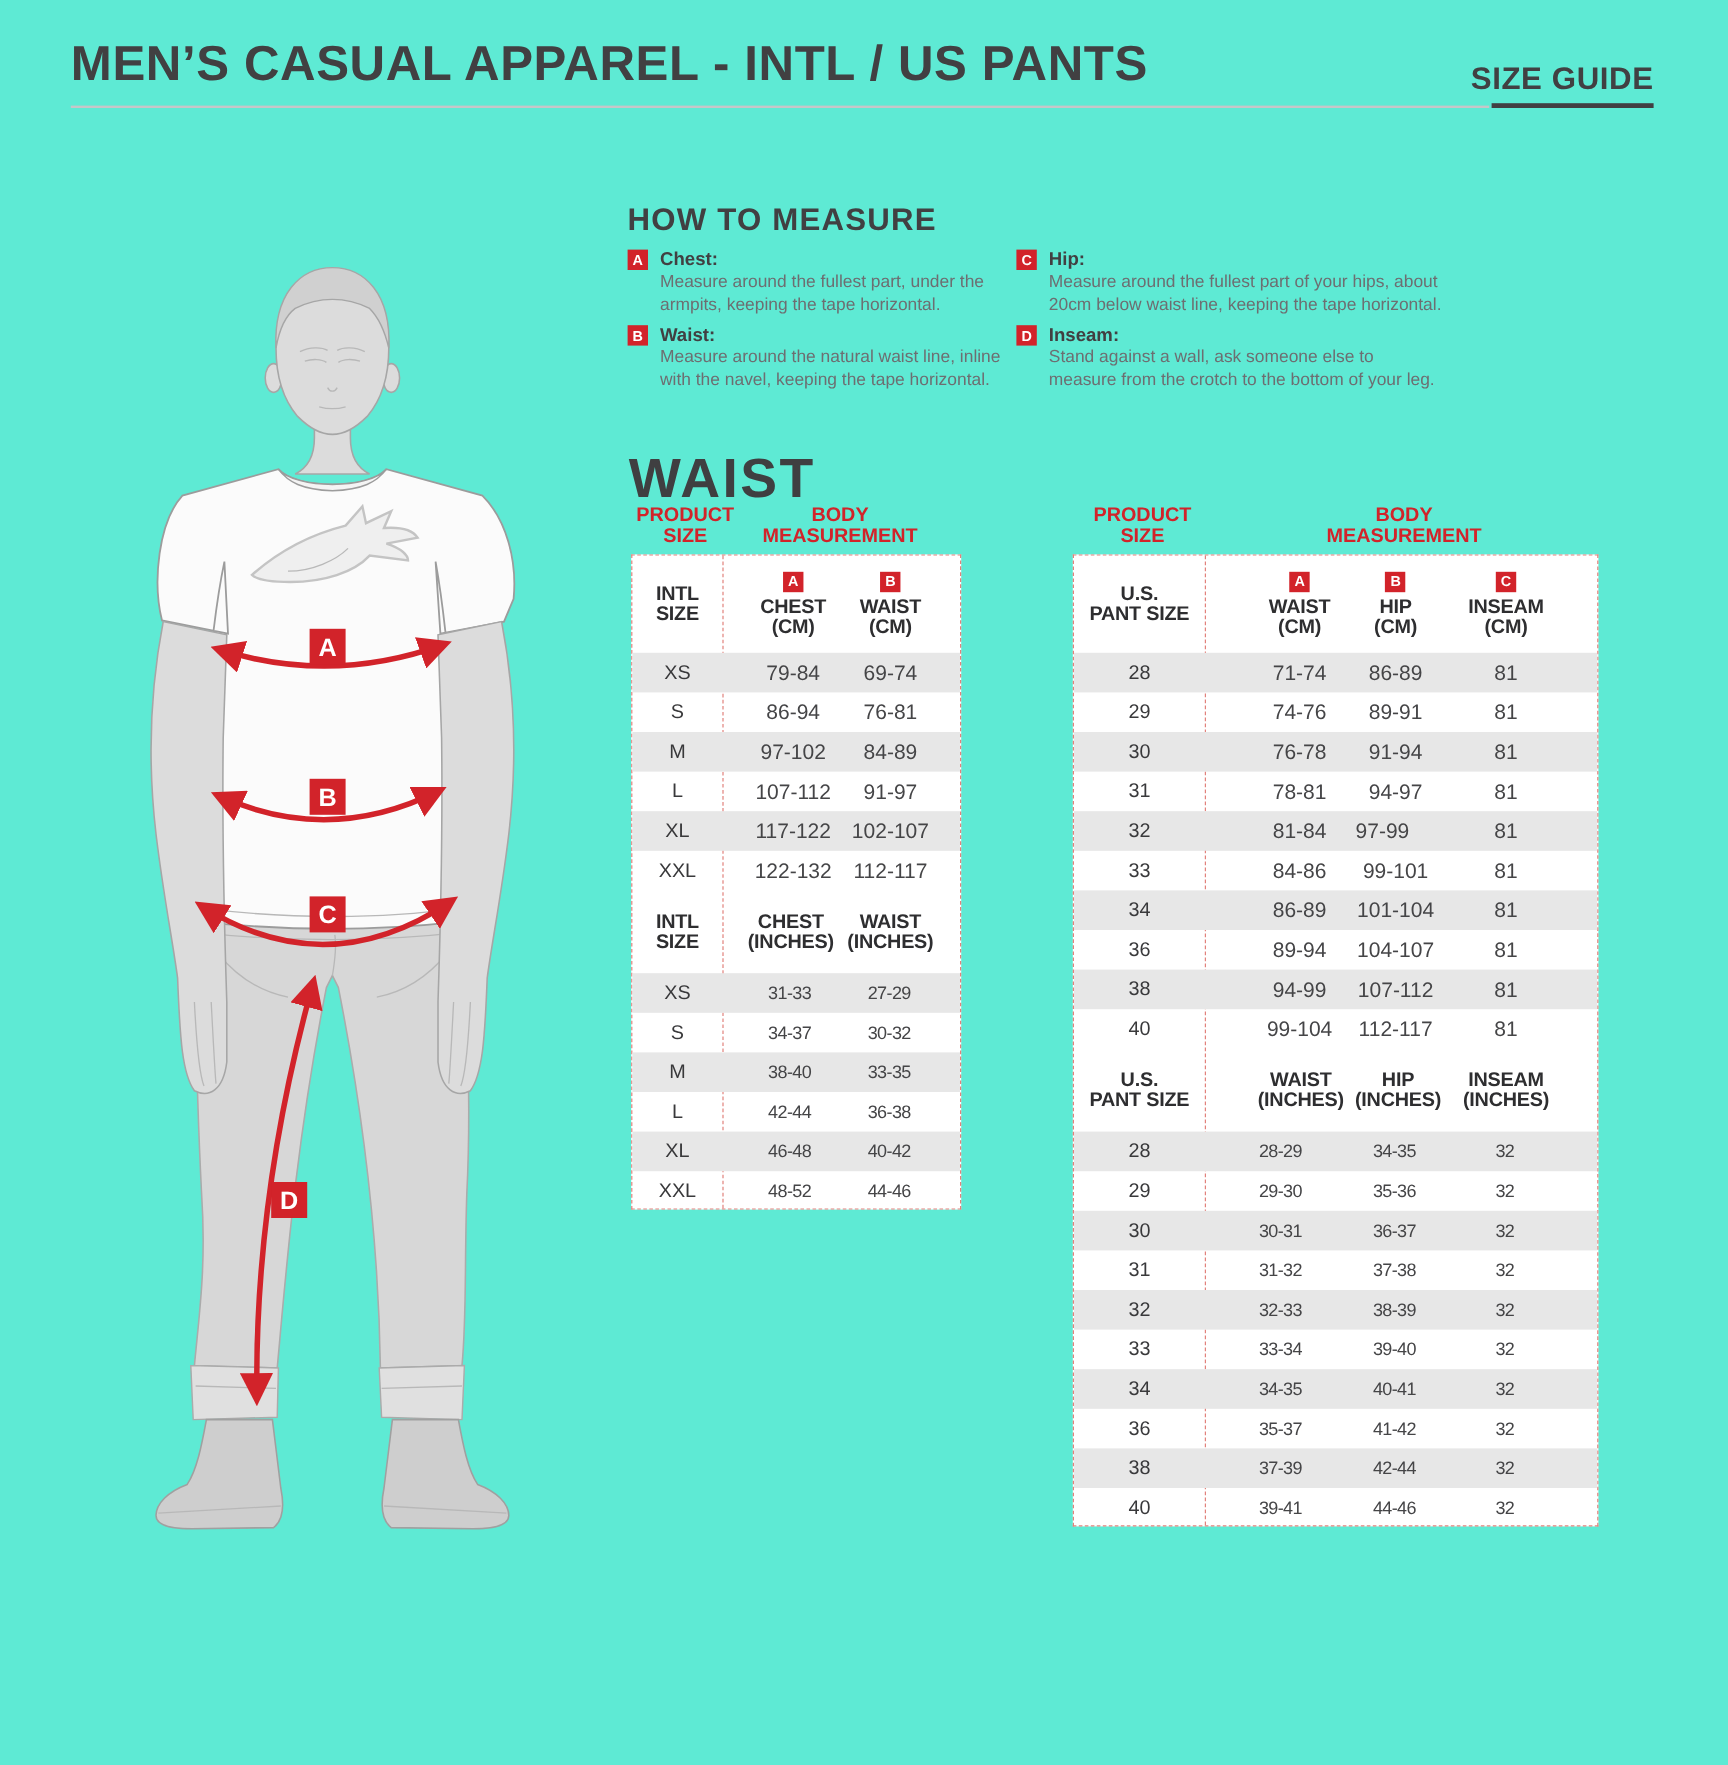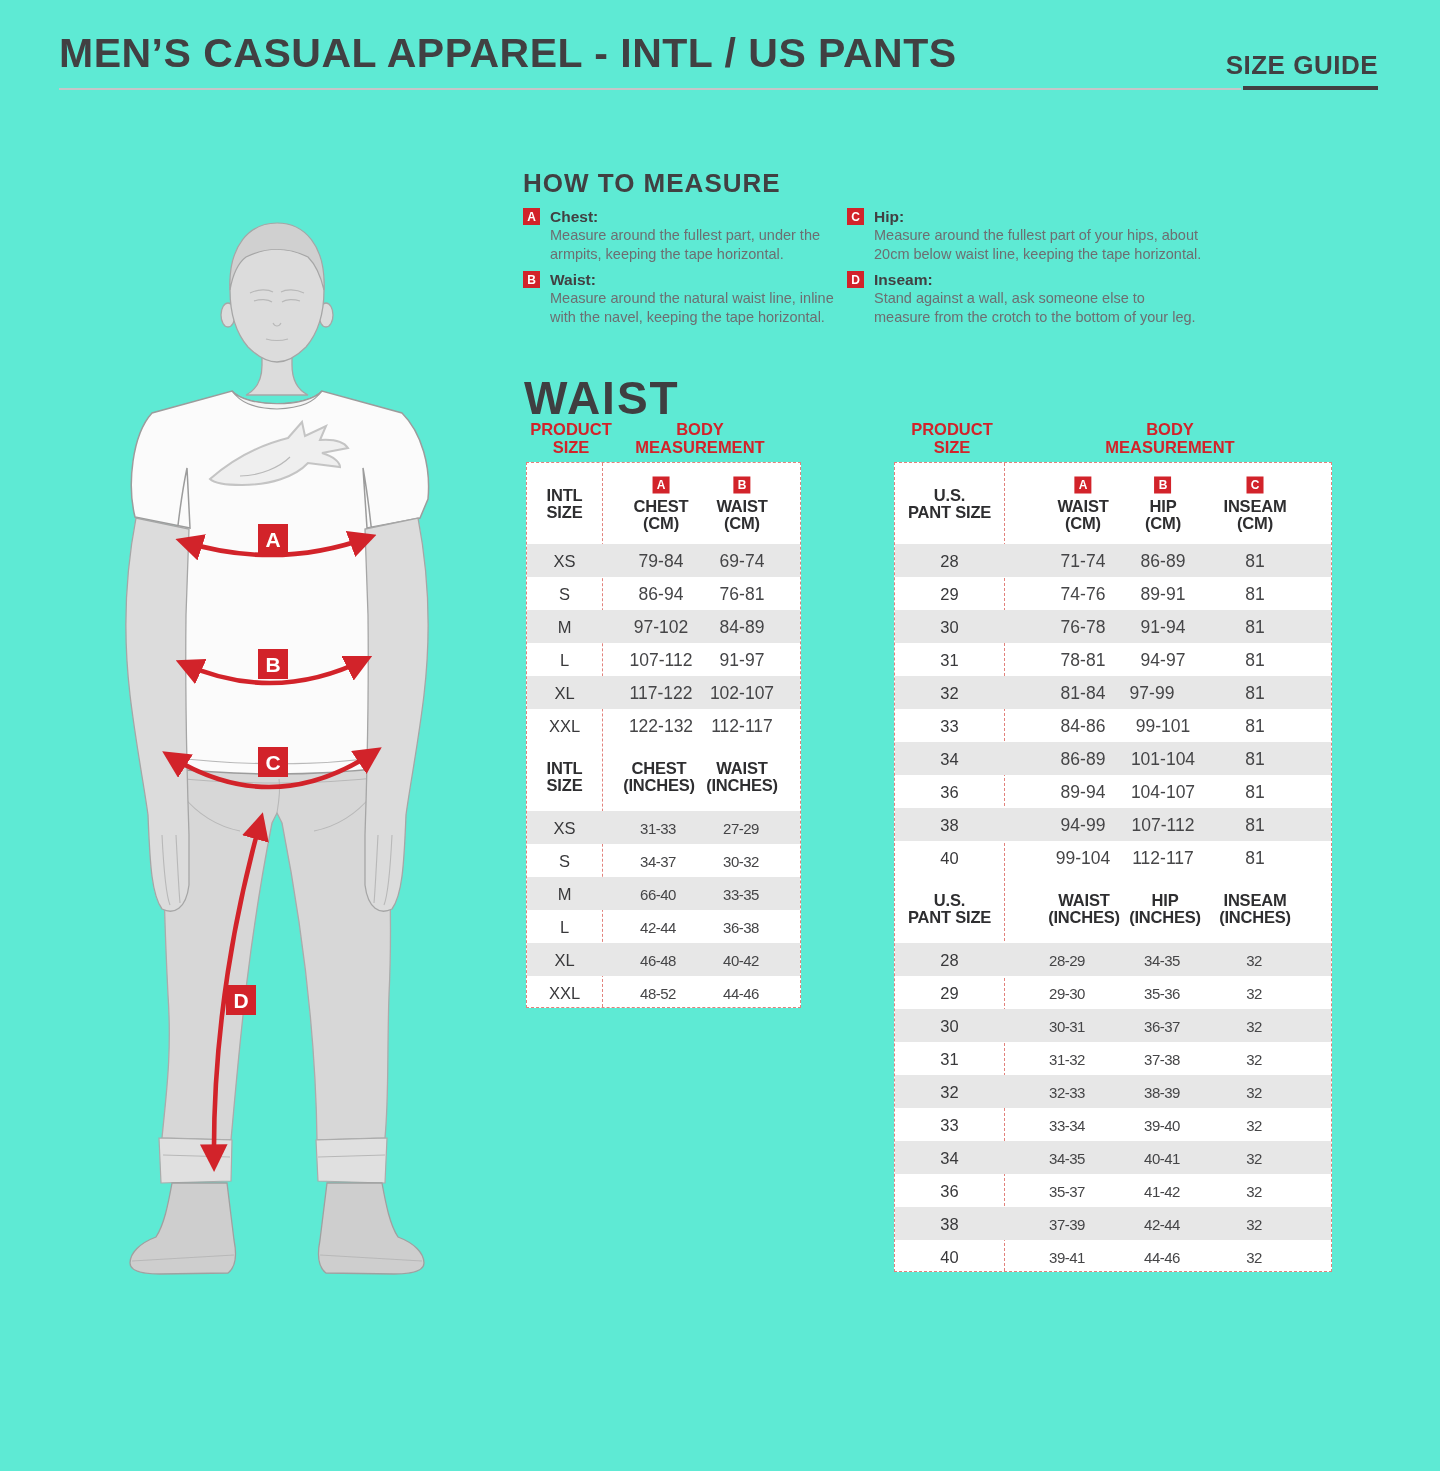--- a/index.html
+++ b/index.html
@@ -267,21 +267,21 @@
           <div class="tcell" style="left: 131px;">31-33</div>
           <div class="tcell" style="left: 214px;">27-29</div>
         </div>
         <div class="trow">
           <div class="tcell size" style="left: 37.5px;">S</div>
           <div class="tcell" style="left: 131px;">34-37</div>
           <div class="tcell" style="left: 214px;">30-32</div>
         </div>
         <div class="trow">
           <div class="tcell size" style="left: 37.5px;">M</div>
-          <div class="tcell" style="left: 131px;">66-40</div>
+          <div class="tcell" style="left: 131px;">38-40</div>
           <div class="tcell" style="left: 214px;">33-35</div>
         </div>
         <div class="trow">
           <div class="tcell size" style="left: 37.5px;">L</div>
           <div class="tcell" style="left: 131px;">42-44</div>
           <div class="tcell" style="left: 214px;">36-38</div>
         </div>
         <div class="trow">
           <div class="tcell size" style="left: 37.5px;">XL</div>
           <div class="tcell" style="left: 131px;">46-48</div>

